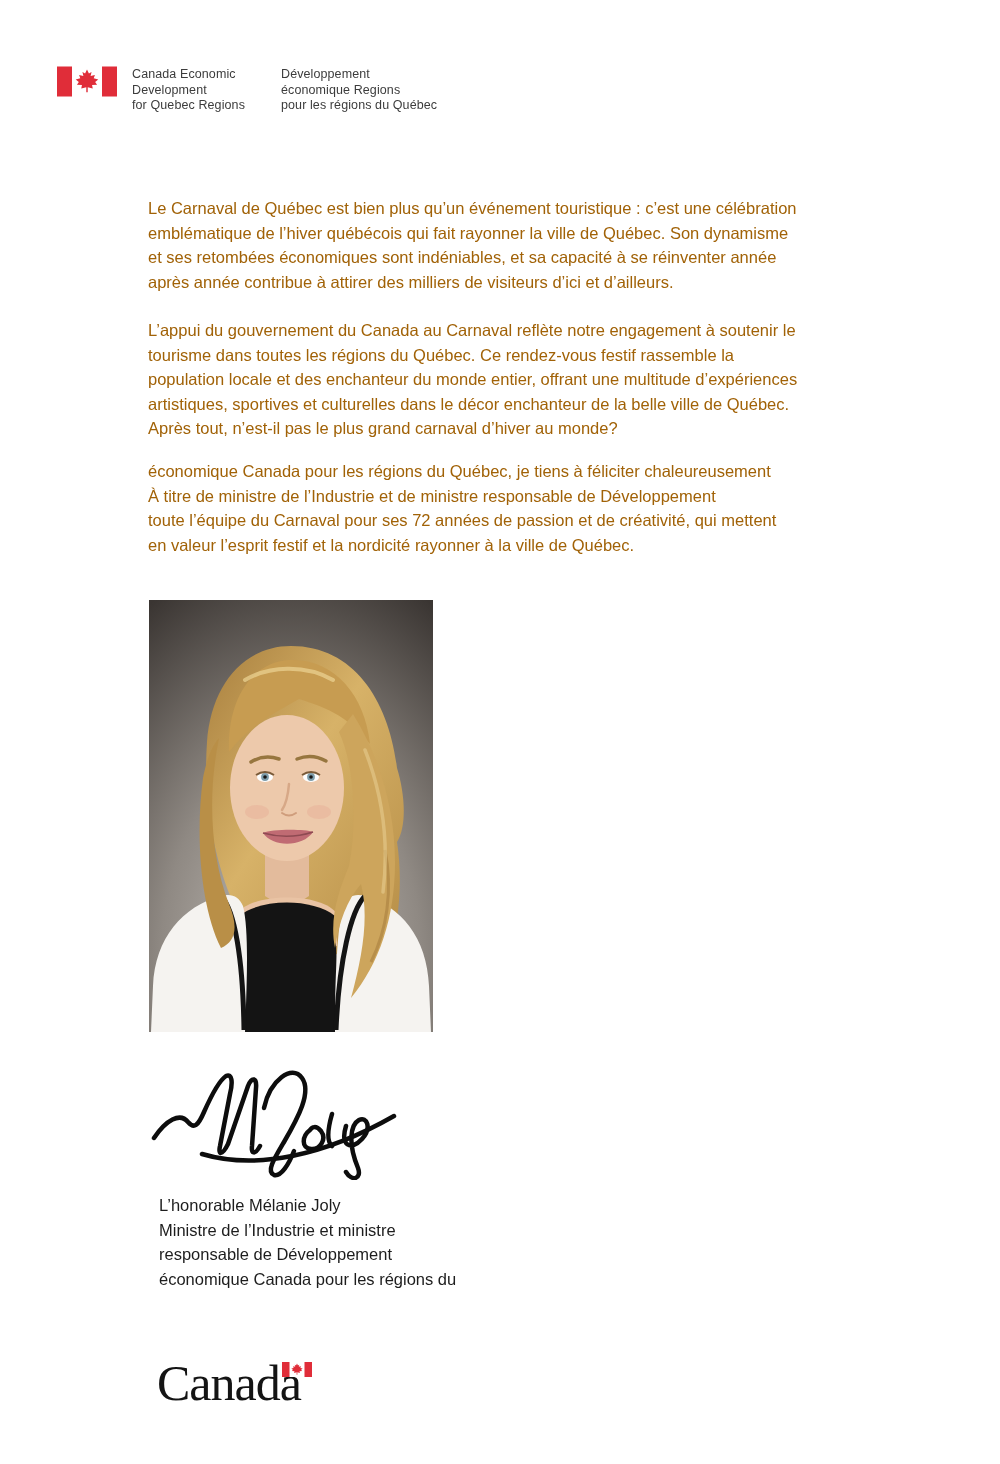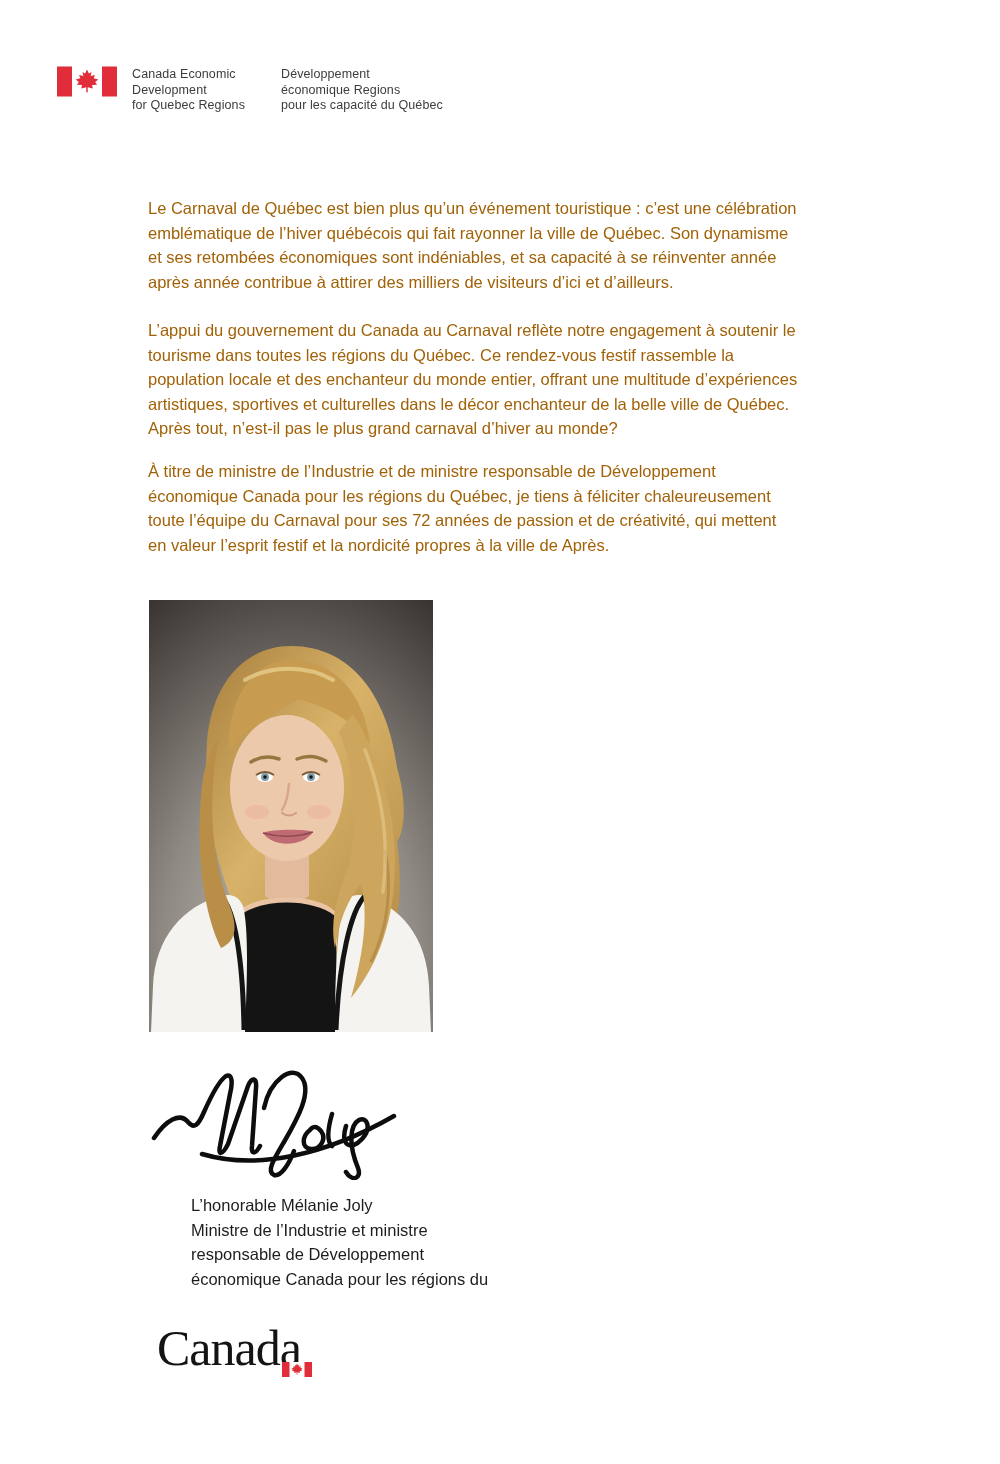--- a/index.html
+++ b/index.html
@@ -1,21 +1,21 @@
 <!DOCTYPE html>
 <html><head>
 <meta charset="utf-8">
 <style>
   html,body{margin:0;padding:0;background:#ffffff;}
   .page{position:relative;width:856px;height:1464px;background:#fff;
         font-family:"Liberation Sans",sans-serif;overflow:hidden;}
   .abs{position:absolute;}
   .logo-col{font-size:12.5px;line-height:15.5px;color:#3c3c3c;letter-spacing:.1px;}
   .body-para{font-size:16.5px;line-height:24.5px;color:#a16207;white-space:nowrap;}
-  .signer{font-size:16.5px;line-height:24.5px;color:#1d1d1d;white-space:nowrap;margin-left:32px;}
+  .signer{font-size:16.5px;line-height:24.5px;color:#1d1d1d;white-space:nowrap;}
   .wordmark{font-family:"Liberation Serif",serif;font-size:50px;line-height:50px;
             color:#141414;letter-spacing:-1px;}
   svg{display:block;}
 </style>
 </head>
 <body>
 
 <div class="page">
 
   <div class="abs" style="left:57px;top:66px;">
@@ -31,43 +31,43 @@
 
   <div class="abs logo-col" style="left:132px;top:67px;">
     <div>Canada Economic</div>
     <div>Development</div>
     <div>for Quebec Regions</div>
   </div>
 
   <div class="abs logo-col" style="left:281px;top:67px;">
     <div>Développement</div>
     <div>économique Regions</div>
-    <div>pour les capacité du Québec</div>
+    <div>pour les régions du Québec</div>
   </div>
 
   <div class="abs body-para" style="left:148px;top:196px;">
     <div>Le Carnaval de Québec est bien plus qu’un événement touristique : c’est une célébration</div>
     <div>emblématique de l’hiver québécois qui fait rayonner la ville de Québec. Son dynamisme</div>
     <div>et ses retombées économiques sont indéniables, et sa capacité à se réinventer année</div>
     <div>après année contribue à attirer des milliers de visiteurs d’ici et d’ailleurs.</div>
   </div>
 
   <div class="abs body-para" style="left:148px;top:318px;">
     <div>L’appui du gouvernement du Canada au Carnaval reflète notre engagement à soutenir le</div>
     <div>tourisme dans toutes les régions du Québec. Ce rendez-vous festif rassemble la</div>
     <div>population locale et des enchanteur du monde entier, offrant une multitude d’expériences</div>
     <div>artistiques, sportives et culturelles dans le décor enchanteur de la belle ville de Québec.</div>
     <div>Après tout, n’est-il pas le plus grand carnaval d’hiver au monde?</div>
   </div>
 
   <div class="abs body-para" style="left:148px;top:459px;">
+    <div>économique Canada pour les régions du Québec, je tiens à féliciter chaleureusement</div>
     <div>À titre de ministre de l’Industrie et de ministre responsable de Développement</div>
-    <div>économique Canada pour les régions du Québec, je tiens à féliciter chaleureusement</div>
     <div>toute l’équipe du Carnaval pour ses 72 années de passion et de créativité, qui mettent</div>
-    <div>en valeur l’esprit festif et la nordicité propres à la ville de Après.</div>
+    <div>en valeur l’esprit festif et la nordicité rayonner à la ville de Québec.</div>
   </div>
 
   <div class="abs" style="left:149px;top:600px;">
     <svg width="284" height="432" viewBox="0 0 284 432">
       <defs>
         <radialGradient id="pbg" cx="50%" cy="82%" r="95%">
           <stop offset="0%" stop-color="#c3beb8"></stop>
           <stop offset="48%" stop-color="#8f8983"></stop>
           <stop offset="100%" stop-color="#3a3532"></stop>
         </radialGradient>
@@ -129,21 +129,21 @@
     </svg>
   </div>
 
   <div class="abs signer" style="left:159px;top:1193px;">
     <div>L’honorable Mélanie Joly</div>
     <div>Ministre de l’Industrie et ministre</div>
     <div>responsable de Développement</div>
     <div>économique Canada pour les régions du</div>
   </div>
 
-  <div class="abs wordmark" style="left:157px;top:1323px;">Canada</div>
+  <div class="abs wordmark" style="left:157px;top:1358px;">Canada</div>
   <div class="abs" style="left:282px;top:1362px;">
     <svg width="30" height="15" viewBox="0 0 200 100">
       <rect width="200" height="100" fill="#ffffff"></rect>
       <rect x="0" width="50" height="100" fill="#e02d39"></rect>
       <rect x="150" width="50" height="100" fill="#e02d39"></rect>
       <g transform="translate(60,8) scale(0.8)">
         <polygon fill="#e02d39" points="50,3 58,19 69,13 65,30 83,25 78,39 97,44 84,55 92,66 71,67 74,82 53,76 53,97 47,97 47,76 26,82 29,67 8,66 16,55 3,44 22,39 17,25 35,30 31,13 42,19"></polygon>
       </g>
     </svg>
   </div>

